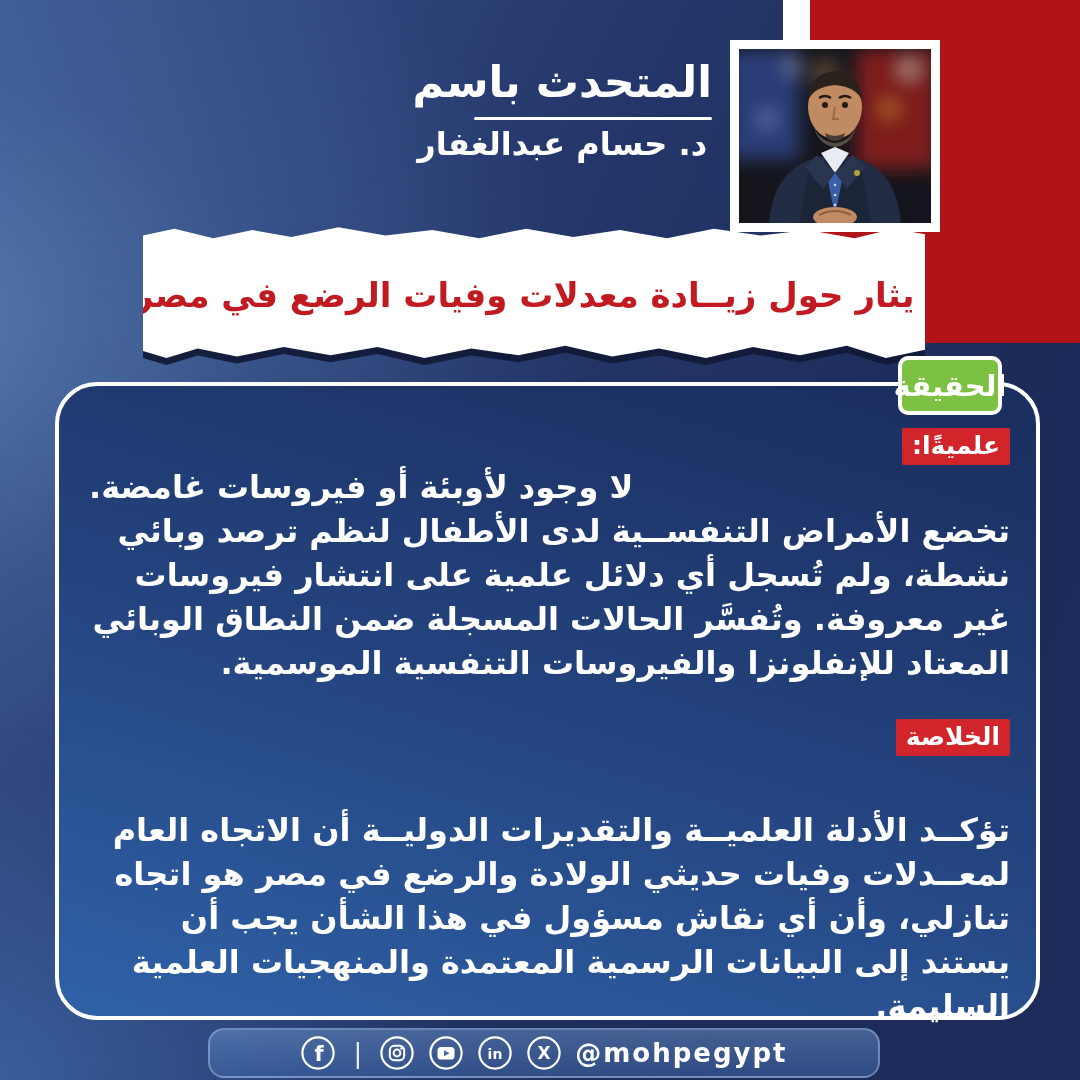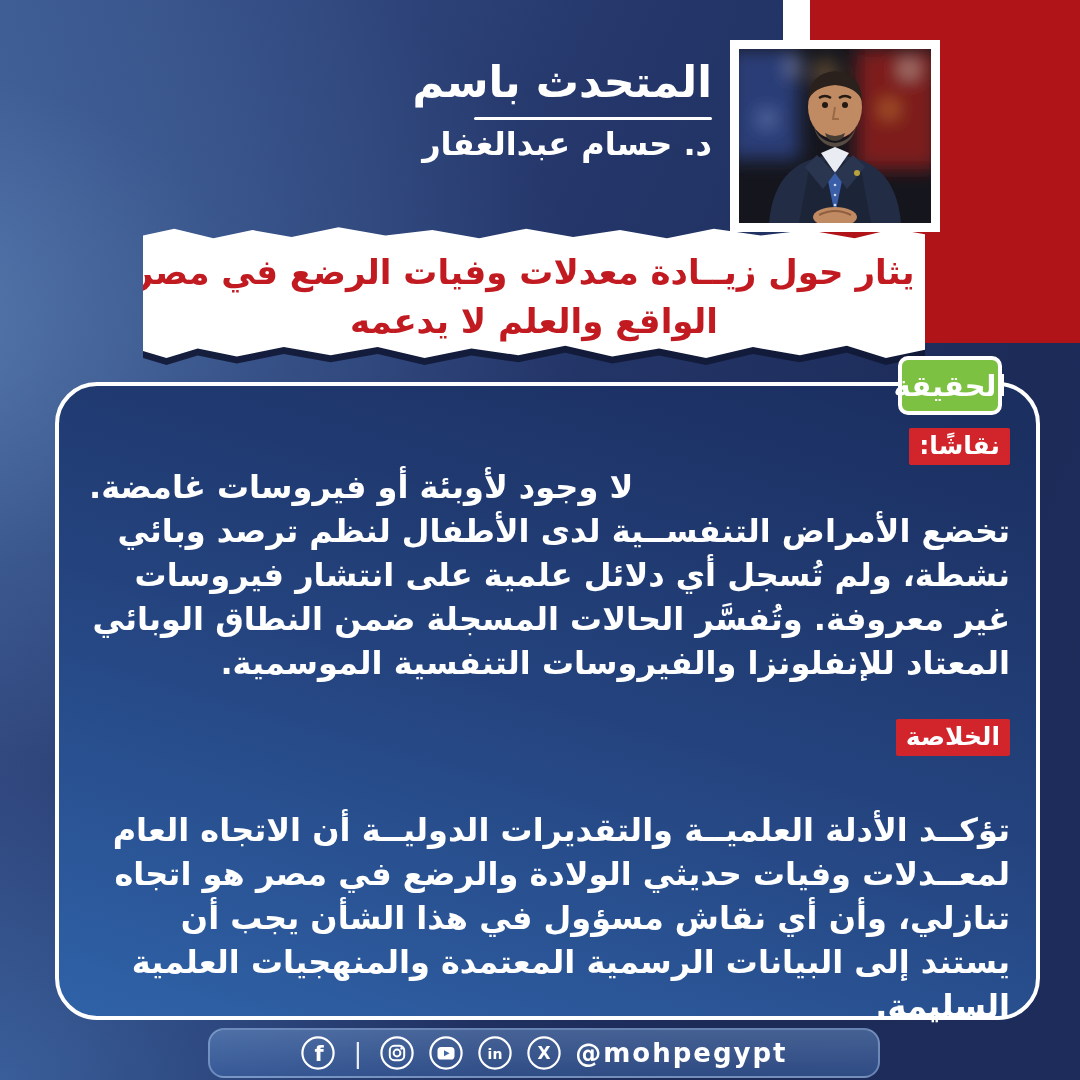--- a/index.html
+++ b/index.html
@@ -19,21 +19,21 @@
 
   
   .photo-frame{left:730px;top:40px;width:210px;height:192px;background:#ffffff;
     box-sizing:border-box;padding:9px;z-index:3;}
   .photo-frame svg{display:block;width:100%;height:100%;}
 
   
   .header-text{right:368px;top:58px;text-align:right;direction:rtl;color:#ffffff;z-index:2;}
   .header-line{font-size:43px;font-weight:bold;line-height:49px;letter-spacing:0;text-align:center;}
   .header-rule{margin:10px 0 6px auto;width:238px;height:3px;background:#ffffff;border-radius:2px;}
-  .header-name{font-size:32px;font-weight:bold;line-height:36px;}
+  .header-name{font-size:32px;font-weight:bold;line-height:36px;text-align:center;}
 
   
   .banner{left:143px;top:226px;width:782px;height:136px;background:#ffffff;z-index:4;
     clip-path:polygon(0% 7%,4% 2%,9% 9%,14% 3%,19% 8%,25% 1%,31% 7%,37% 3%,43% 9%,49% 2%,55% 8%,61% 3%,67% 9%,73% 2%,79% 7%,85% 3%,91% 9%,96% 2%,100% 6%,100% 91%,95% 97%,90% 88%,84% 95%,78% 89%,72% 97%,66% 90%,60% 96%,54% 88%,48% 95%,42% 90%,36% 97%,30% 89%,24% 95%,18% 89%,12% 96%,7% 90%,3% 97%,0% 92%);
   }
   .banner-wrap{left:143px;top:226px;width:782px;height:136px;z-index:4;
     filter:drop-shadow(0 7px 0 rgba(17,25,54,.92));}
   .banner-text{position:absolute;inset:0;display:flex;flex-direction:column;justify-content:center;
     align-items:center;direction:rtl;color:#c11b21;font-weight:bold;text-align:center;padding-top:2px;}
   .banner-l1{font-size:34px;line-height:52px;white-space:nowrap;}
@@ -123,29 +123,28 @@
 <div class="abs header-text">
   <div class="header-line">المتحدث باسم</div>
   <div class="header-rule"></div>
   <div class="header-name">د. حسام عبدالغفار</div>
 </div>
 
 <div class="abs banner-wrap">
   <div class="banner">
     <div class="banner-text">
       <div class="banner-l1">ما يثار حول زيــادة معدلات وفيات الرضع في مصر..</div>
-      <div class="banner-l2">الواقع والعلم لا يدعمه</div>
     </div>
   </div>
 </div>
 
 <div class="abs truth-badge">الحقيقة</div>
 
 <div class="abs content-box">
-  <span class="tag-badge">نقاشًا:</span>
+  <span class="tag-badge">علميةًا:</span>
   <div class="lead-line">لا وجود لأوبئة أو فيروسات غامضة.</div>
   <p class="body-para">تخضع الأمراض التنفســية لدى الأطفال لنظم ترصد وبائي نشطة، ولم تُسجل أي دلائل علمية على انتشار فيروسات غير معروفة. وتُفسَّر الحالات المسجلة ضمن النطاق الوبائي المعتاد للإنفلونزا والفيروسات التنفسية الموسمية.</p>
 
   <div class="gap-a"></div>
   <span class="tag-badge">الخلاصة</span>
   <div class="gap-b"></div>
   <div class="gap-c"></div>
   <p class="body-para">تؤكــد الأدلة العلميــة والتقديرات الدوليــة أن الاتجاه العام لمعــدلات وفيات حديثي الولادة والرضع في مصر هو اتجاه تنازلي، وأن أي نقاش مسؤول في هذا الشأن يجب أن يستند إلى البيانات الرسمية المعتمدة والمنهجيات العلمية السليمة.</p>
 </div>
 

